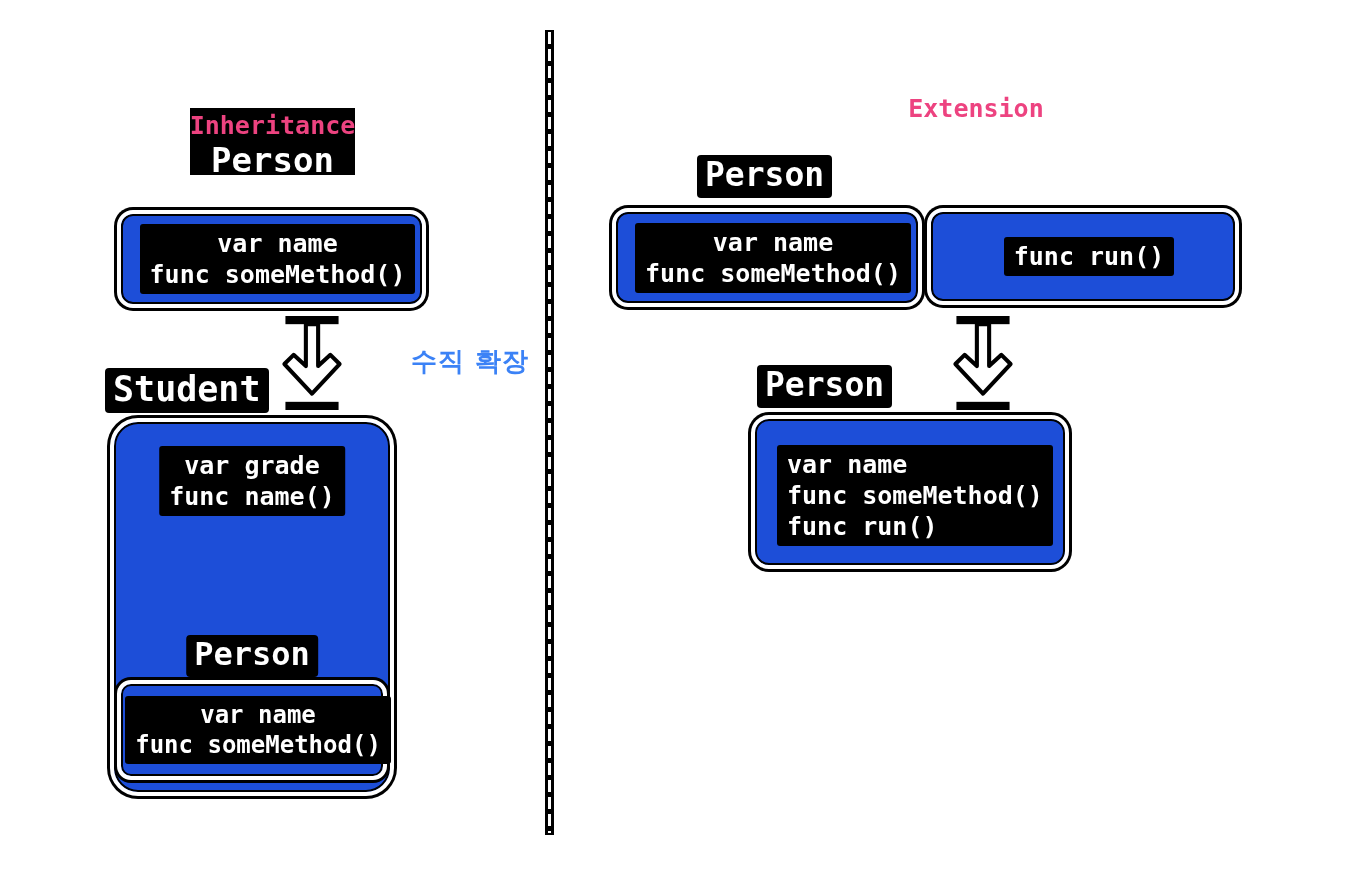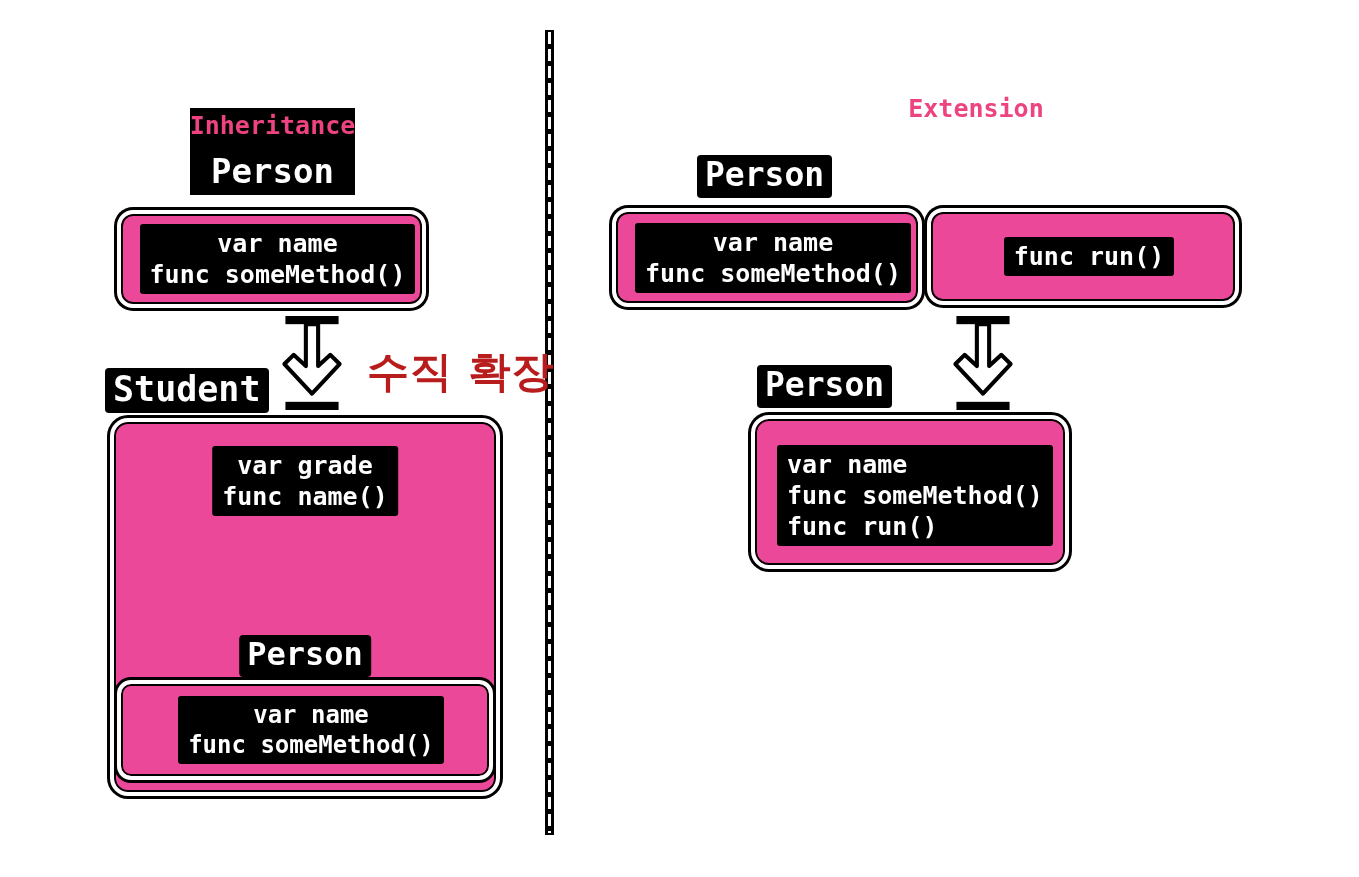--- a/index.html
+++ b/index.html
@@ -4,21 +4,21 @@
 <style>
   html,body { margin:0; padding:0; background:#fff; }
   .canvas {
     position:relative; width:1359px; height:877px; background:#ffffff;
     overflow:hidden; font-family:"DejaVu Sans Mono","Liberation Mono",monospace;
   }
 
   
   .box {
     position:absolute; box-sizing:border-box;
-    background:#ec4899;
+    background:#1d4ed8;
     border:4px solid #ffffff; border-radius:16px;
     box-shadow:0 0 0 3px #000, inset 0 0 0 2px #000;
     display:flex; align-items:center; justify-content:center;padding-left:12px;
   }
 
   .code {
     background:#000; color:#fff; font-weight:700;
     font-size:25px; line-height:31px; padding:4px 10px;
     text-align:center; white-space:nowrap; border-radius:3px;
   }
@@ -26,36 +26,36 @@
   .code.left-align { text-align:left; }
 
   .label {
     position:absolute; background:#000; color:#fff; font-weight:700;
     font-size:33px; line-height:1.12; padding:2px 8px 4px;
     white-space:nowrap; border-radius:4px;
   }
   .label.big { font-size:35px; }
 
   .header-block {
-    position:absolute; left:190px; top:108px; width:165px; height:87px;
+    position:absolute; left:190px; top:108px; width:165px; height:67px;
     background:#000; box-sizing:border-box;
     display:flex; flex-direction:column; align-items:center;
     justify-content:space-between; padding:3px 0 4px;
   }
   .pink-title {
     color:#ED4380; font-weight:700; font-size:25px; white-space:nowrap;
   }
   .header-person { color:#fff; font-weight:700; font-size:34px; white-space:nowrap; }
 
   .pink-title.floating { position:absolute; left:903px; top:94px; width:146px; text-align:center; }
 
   .caption {
-    position:absolute; color:#b91c1c; font-weight:900; font-size:42px;
+    position:absolute; color:#3b82f6; font-weight:900; font-size:26px;
     font-family:"DejaVu Sans","Liberation Sans",sans-serif;
-    white-space:nowrap; letter-spacing:1px;
+    white-space:nowrap; letter-spacing:1px;margin-left:44px;
   }
 
   .arrow { position:absolute; width:72px; height:94px; }
 
   .divider { position:absolute; left:545px; top:30px; width:9px; height:805px; background:#000; }
   .divider::after {
     content:""; position:absolute; left:3px; top:2px; bottom:2px; width:3px;
     background:repeating-linear-gradient(180deg,#fff 0 12px,#000 12px 17px);
   }
 
@@ -84,21 +84,21 @@
   <svg class="arrow" style="left:276px; top:316px;" viewBox="0 0 70 92">
     <rect x="9" y="0" width="52" height="8" fill="#000"></rect>
     <rect x="9" y="84" width="52" height="8" fill="#000"></rect>
     <path d="M29 8 L41 8 L41 49 L53 38 L62 47 L35 76 L8 47 L17 38 L29 49 Z" fill="#fff" stroke="#000" stroke-width="4" stroke-linejoin="round"></path>
   </svg>
 
   <div class="label big" style="left:105px; top:368px;">Student</div>
 
   <div class="caption" style="left:367px; top:344px;">수직 확장</div>
 
-  <div class="box" style="left:110px; top:418px; width:390px; height:378px; border-radius:18px; display:block;">
+  <div class="box" style="left:110px; top:418px; width:284px; height:378px; border-radius:28px; display:block;">
     <div class="code centered-abs" style="top:24px;">
       <div>var grade</div>
       <div>func name()</div>
     </div>
 
     <div class="label centered-abs" style="top:213px; font-size:32px; position:absolute;">Person</div>
 
     <div class="box" style="left:3px; right:3px; top:258px; height:100px; border-radius:14px;">
       <div class="code small">
         <div>var name</div>

